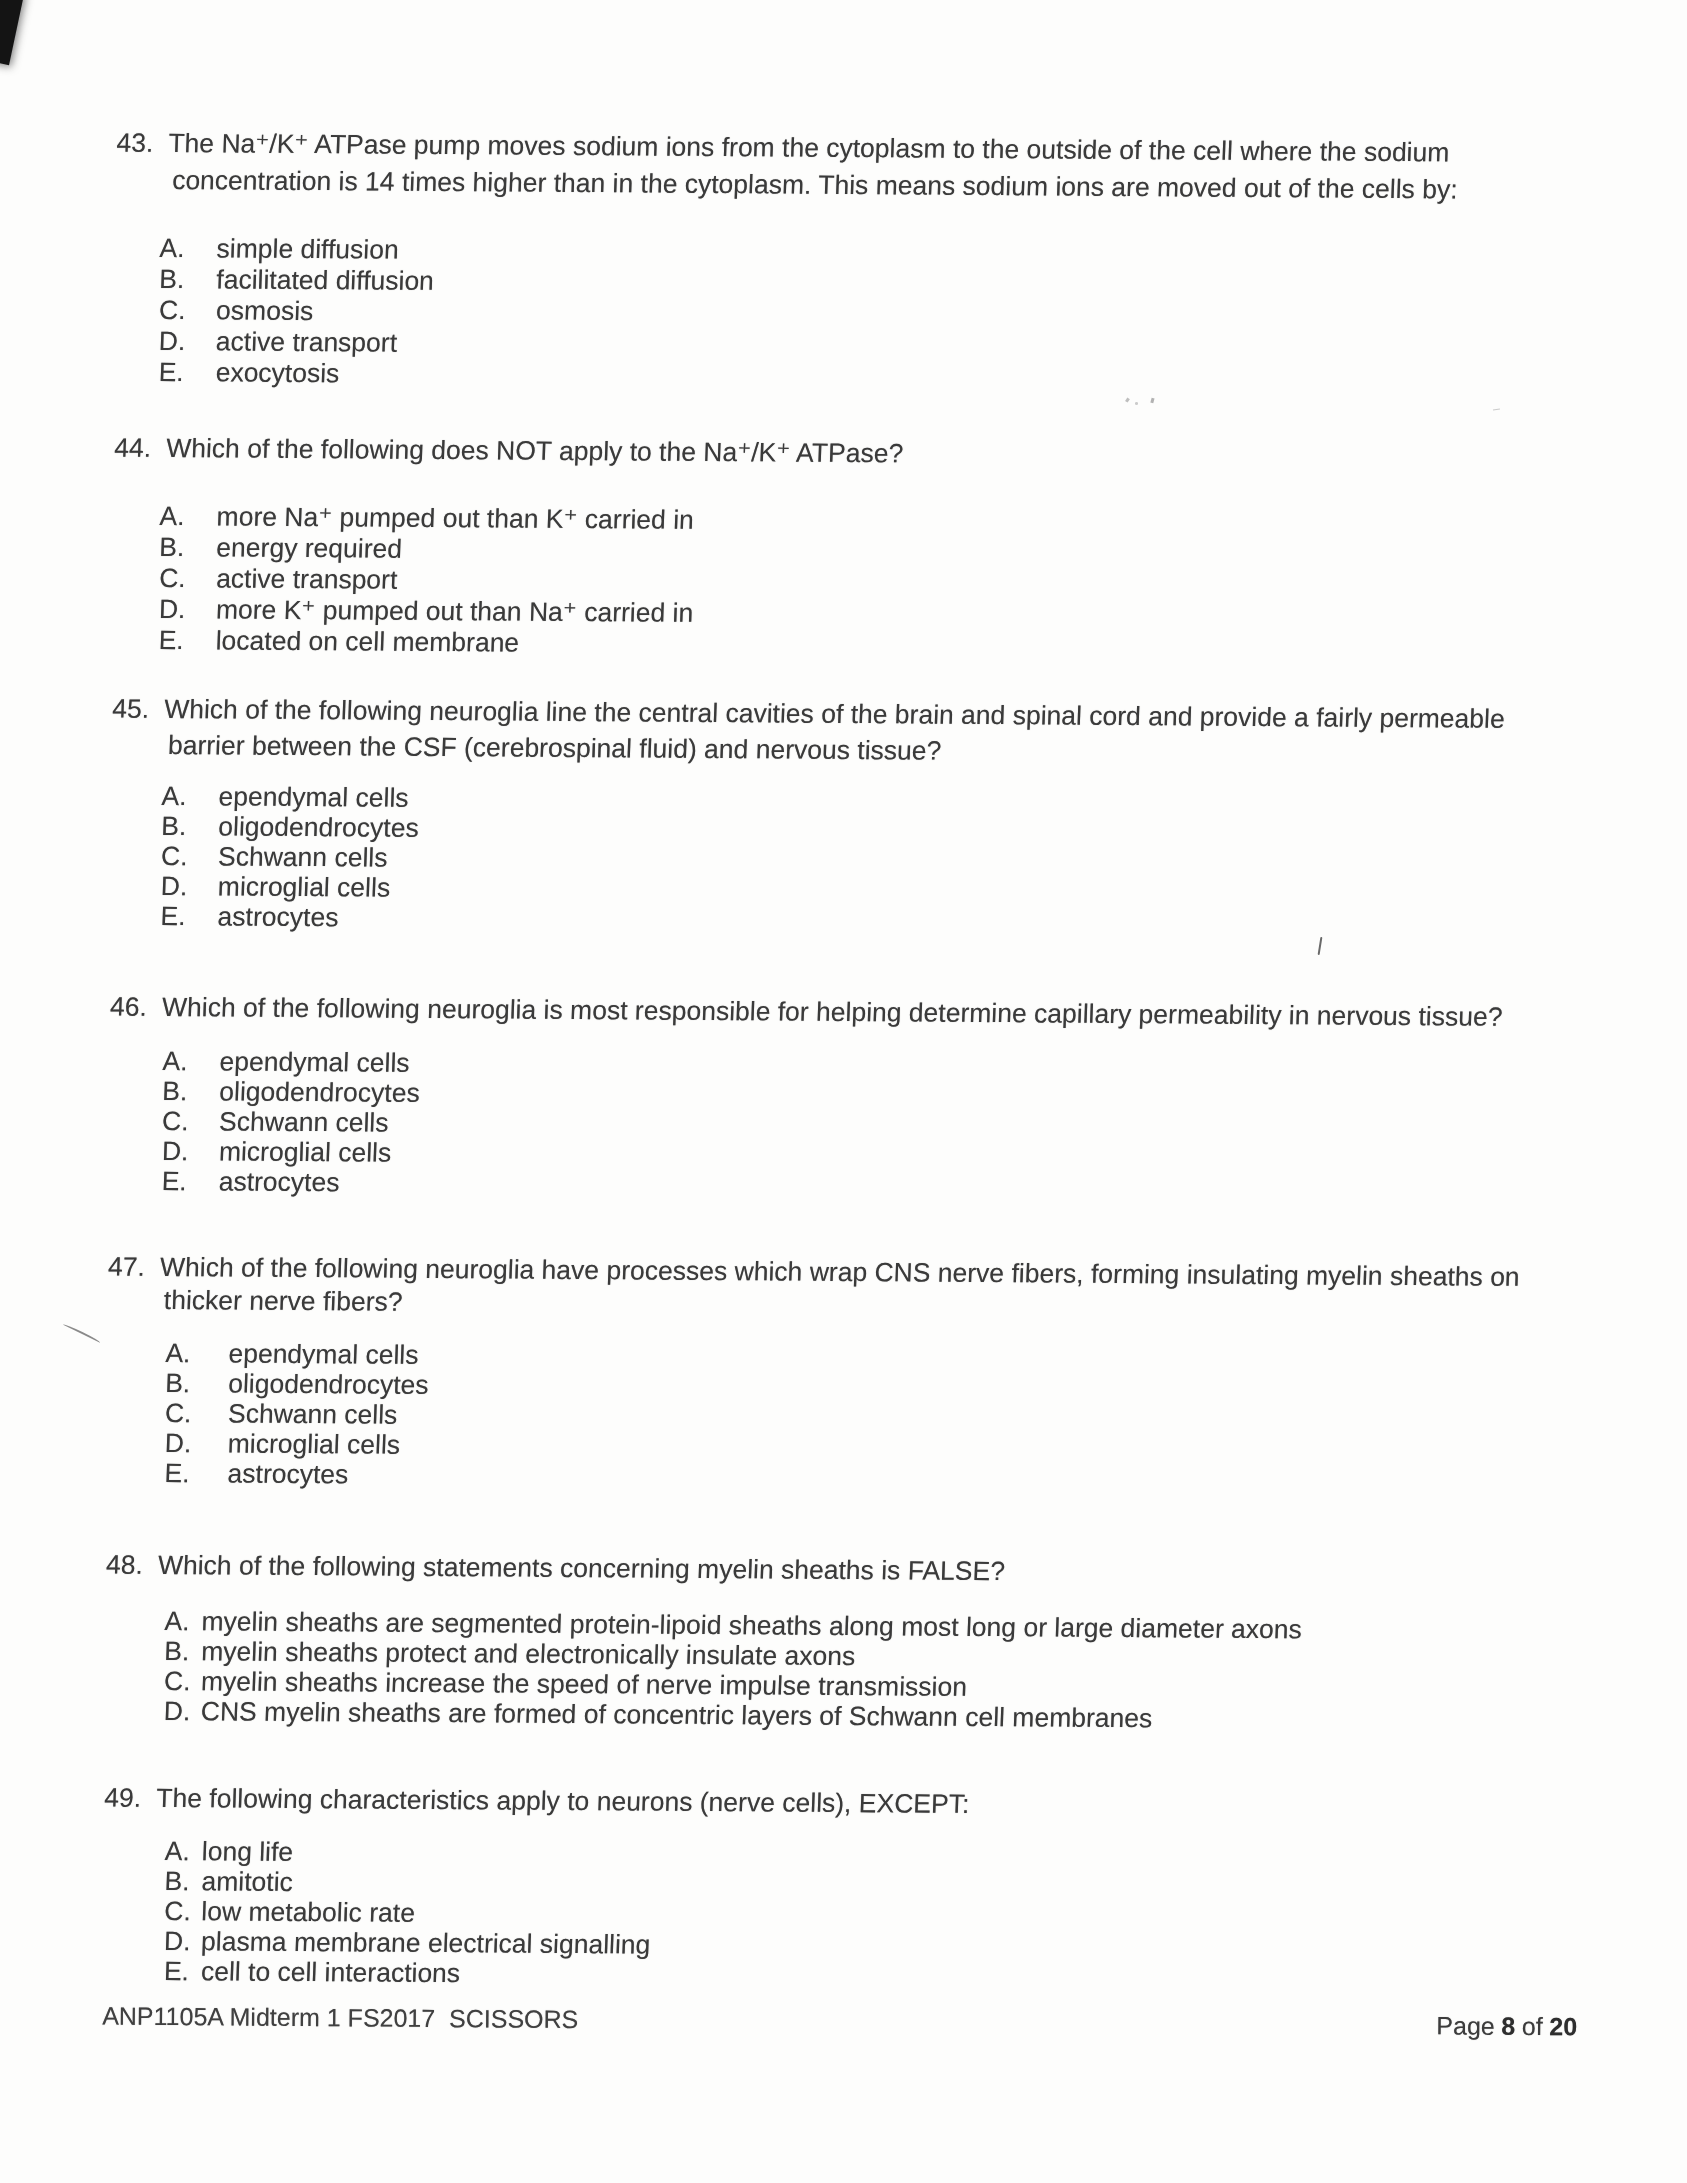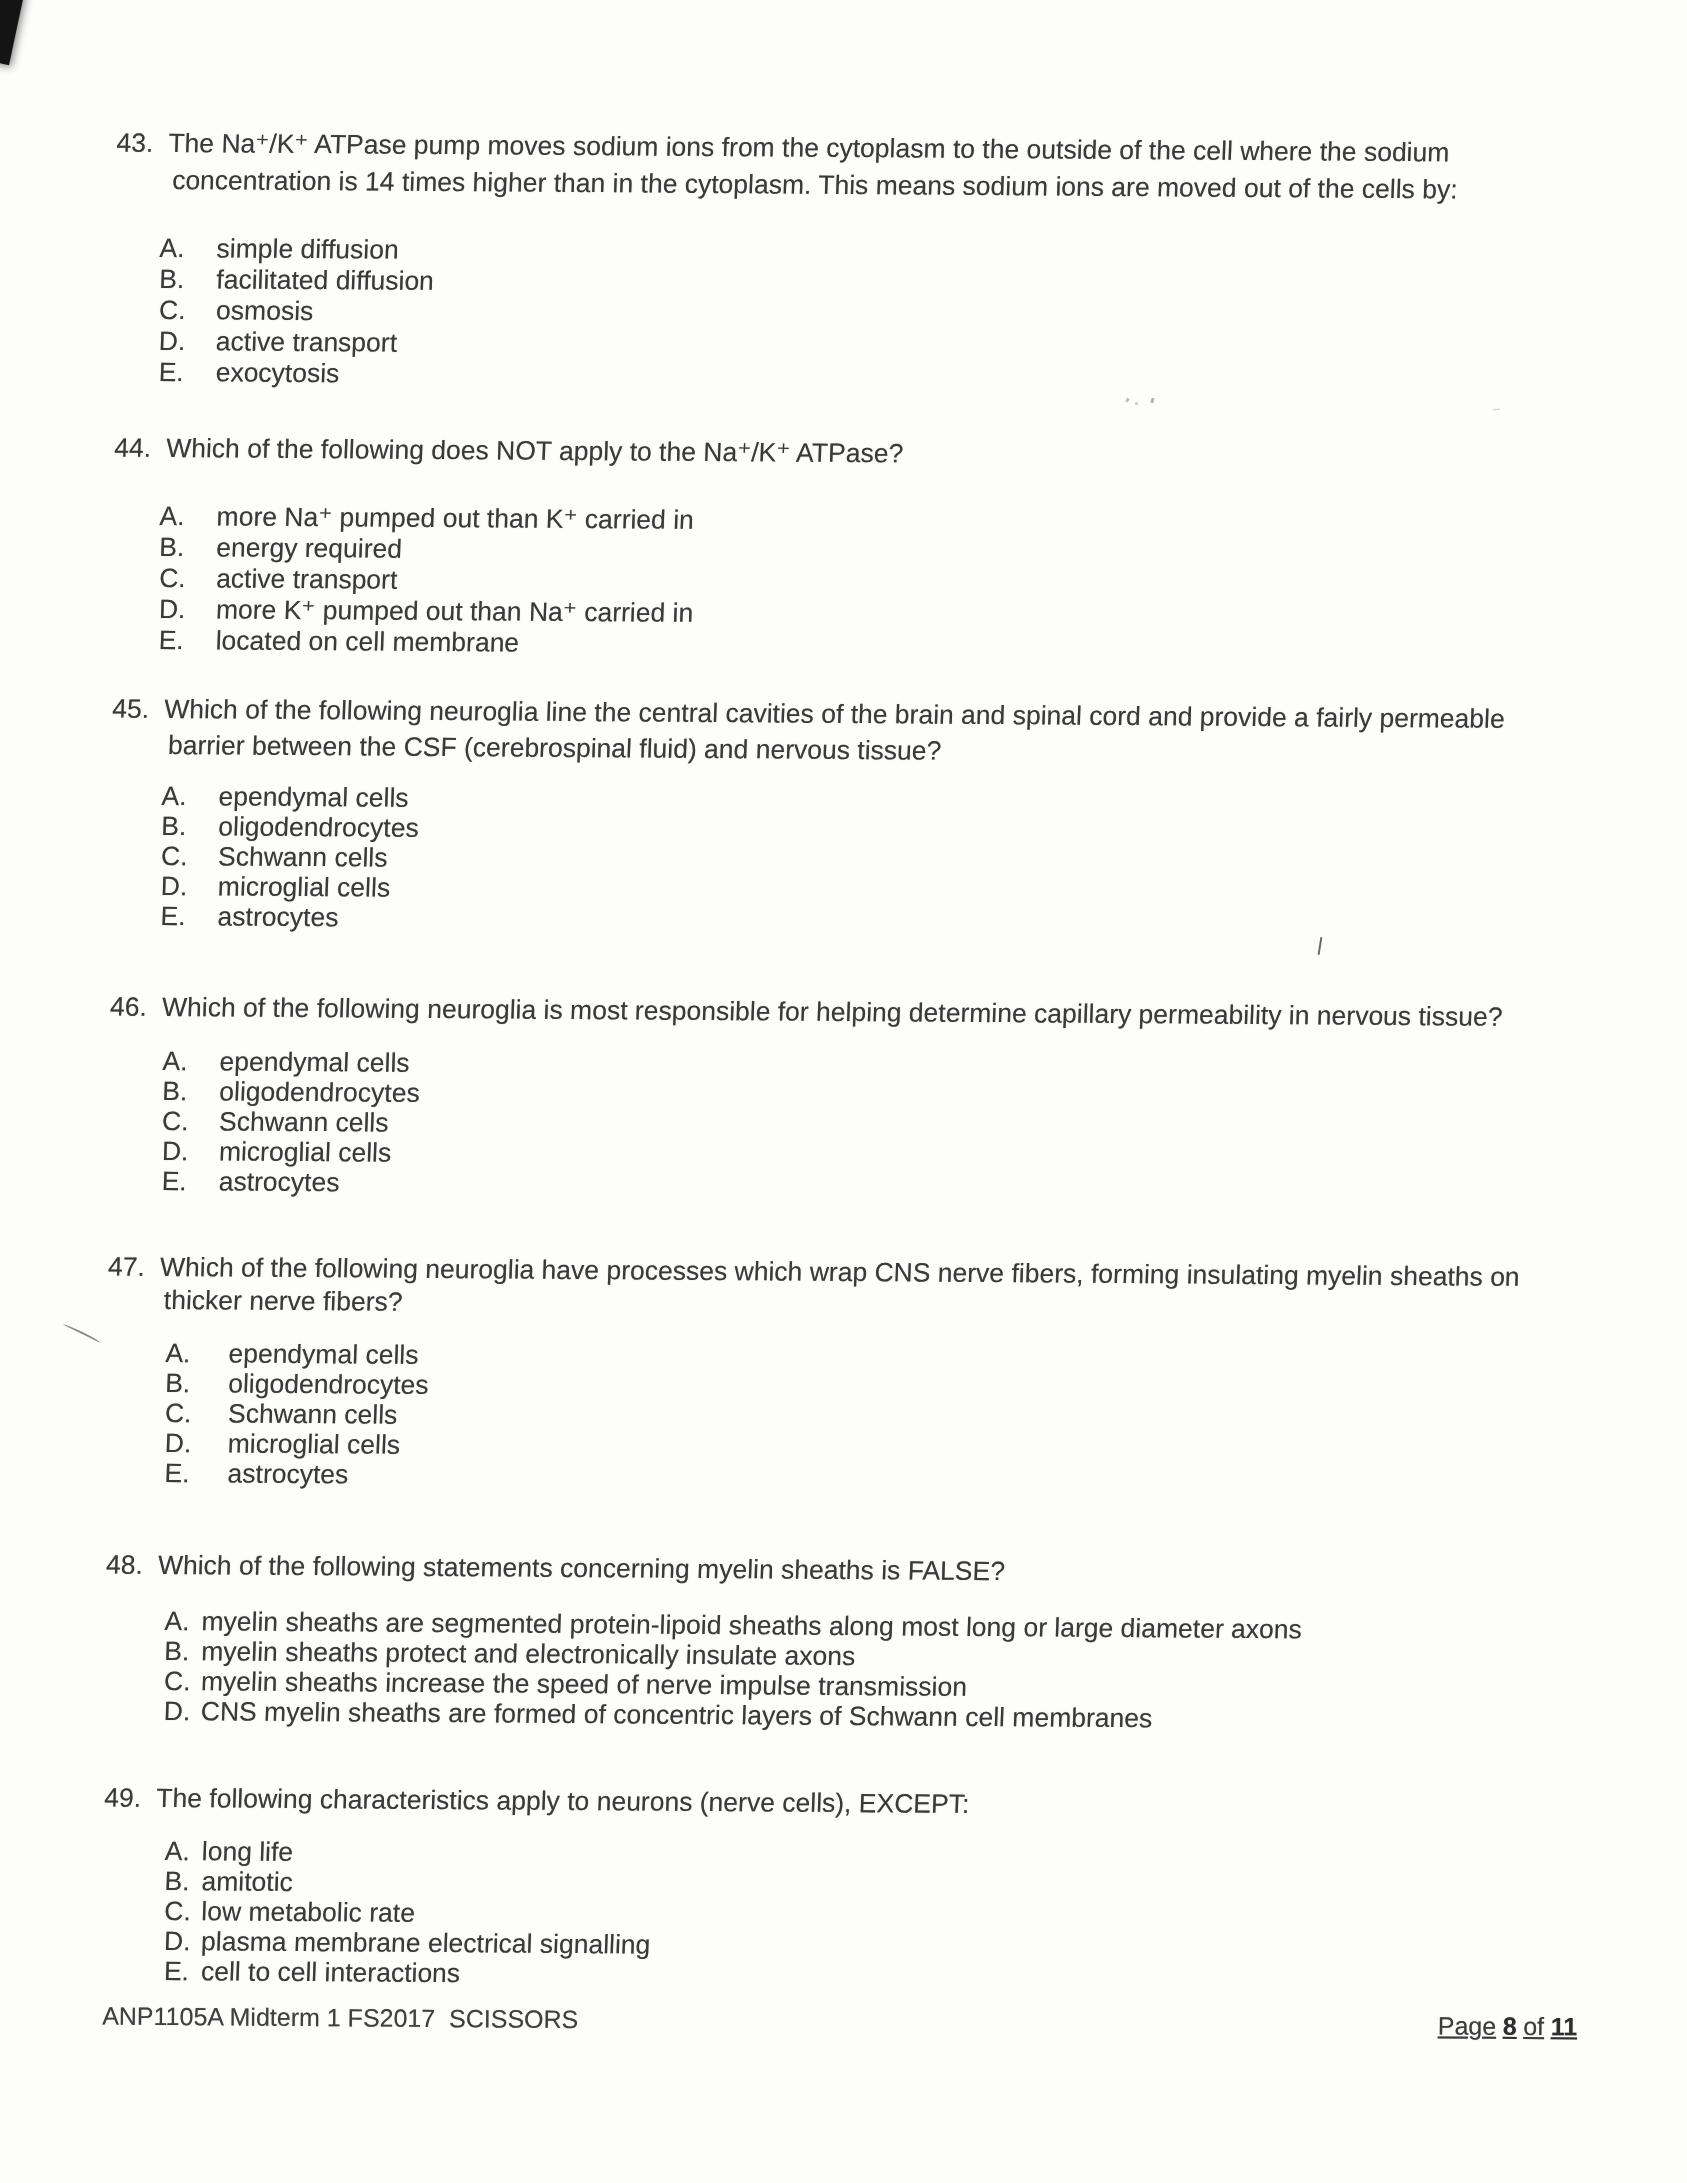--- a/index.html
+++ b/index.html
@@ -28,21 +28,21 @@
   .opts.m67{padding-left:44px;}
   .opts.m70{padding-left:46px;}
   .opts.m75{padding-left:50px;}
   .opts.m80{padding-left:53px;}
   .opts.m87{padding-left:58px;}
   .opts.m89{padding-left:59px;}
   .opts.m92{padding-left:61px;}
   .footer-left{position:absolute;left:109px;top:2005px;font-size:25px;line-height:33px;white-space:pre;color:#404040;}
   .footer-right{position:absolute;right:103px;top:2005px;font-size:25px;line-height:33px;white-space:nowrap;color:#3c3c3c;}
   .footer-right .b{font-weight:bold;color:#2e2e2e;}
-  .footer-right span{display:inline-block;text-decoration:underline;}
+  .footer-right span{display:inline-block;}
   .footer-right .sp{width:6.6px;}
   
   .artifacts{position:absolute;left:0;top:0;width:1687px;height:2183px;pointer-events:none;}
   .art-corner{position:absolute;left:-12px;top:-10.6px;width:29px;height:74px;background:#141414;
     transform:rotate(12deg);box-shadow:2px 1.3px 8px rgba(110,110,110,0.9);}
   .art-stroke1{position:absolute;left:64px;top:1323px;width:41px;height:2px;background:#6d6d6d;
     transform:rotate(26deg);transform-origin:0 0;border-radius:50% 50% 50% 50% / 100% 100% 0 0;opacity:.8;}
   .art-stroke2{position:absolute;left:1319px;top:937px;width:2px;height:18px;background:#4f4f4f;
     transform:rotate(9deg);border-radius:1.3px;opacity:.85;}
   .art-speck1{position:absolute;left:1126px;top:398px;width:2.6px;height:4px;background:#8a8a8a;transform:rotate(35deg);opacity:.55;}
@@ -129,21 +129,21 @@
     </section>
     <div class="opts p46 tight m92" style="top:1841px">
       <div class="row"><span class="letter">A.</span><span>long life</span></div>
       <div class="row"><span class="letter">B.</span><span>amitotic</span></div>
       <div class="row"><span class="letter">C.</span><span>low metabolic rate</span></div>
       <div class="row"><span class="letter">D.</span><span>plasma membrane electrical signalling</span></div>
       <div class="row"><span class="letter">E.</span><span>cell to cell interactions</span></div>
     </div>
 
     <div class="footer-left">ANP1105A Midterm 1 FS2017&nbsp; SCISSORS</div>
-    <div class="footer-right"><span>Page</span><span class="sp"></span><span class="b">8</span><span class="sp"></span><span>of</span><span class="sp"></span><span class="b">11</span></div>
+    <div class="footer-right"><span>Page</span><span class="sp"></span><span class="b">8</span><span class="sp"></span><span>of</span><span class="sp"></span><span class="b">20</span></div>
 
   </div>
 
   <div class="artifacts">
     <div class="art-corner"></div>
     <div class="art-stroke1"></div>
     <div class="art-stroke2"></div>
     <div class="art-speck1"></div>
     <div class="art-speck2"></div>
     <div class="art-speck3"></div>

